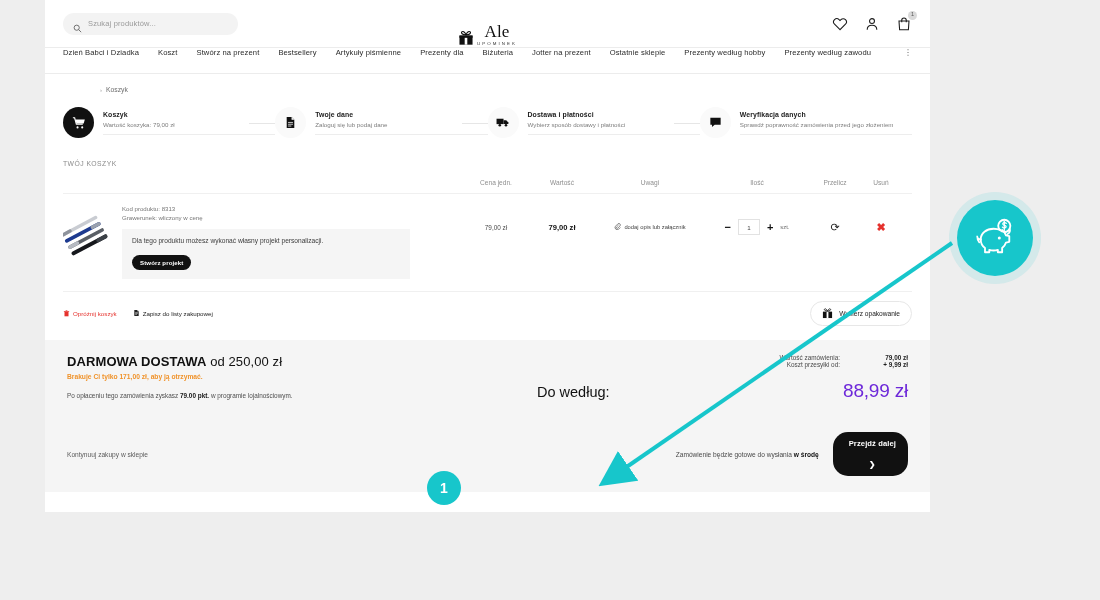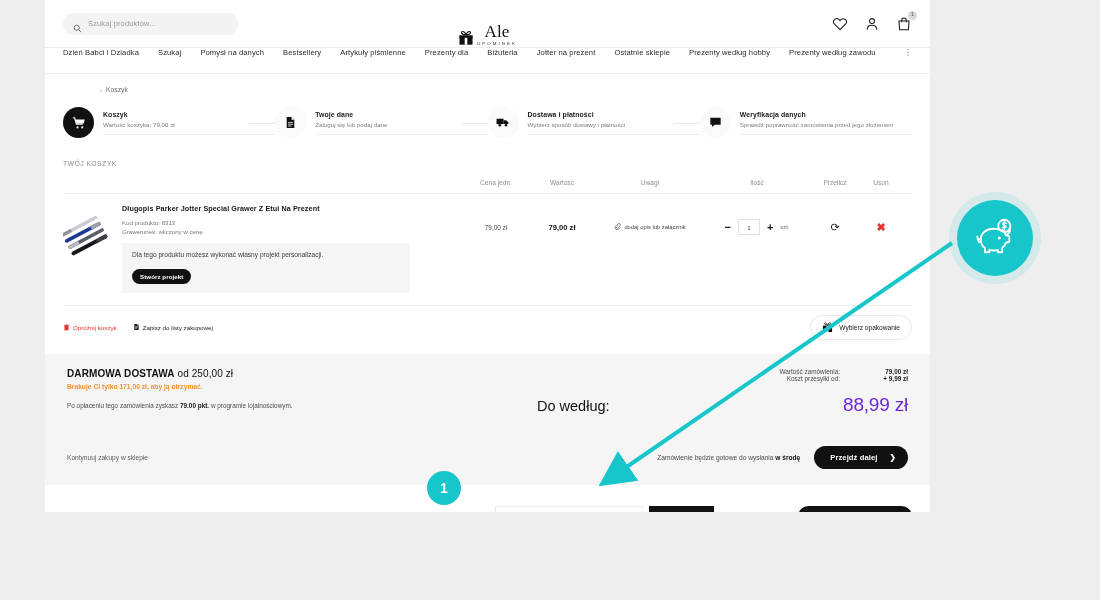--- a/index.html
+++ b/index.html
@@ -317,21 +317,21 @@
 
   
   .summary {
     background: #f5f5f5;
     margin-top: 14px;
     padding: 14px 22px 16px 22px;
     display: flex;
   }
   .sum-left { width: 470px; }
   .free-ship {
-    font-size: 10px;
+    font-size: 13px;
     color: #111;
     letter-spacing: .1px;
   }
   .free-ship b { font-weight: bold; }
   .missing {
     font-size: 6.7px;
     font-weight: bold;
     color: #f0932b;
     margin-top: 4px;
   }
@@ -373,20 +373,21 @@
     background: #111;
     color: #fff;
     border-radius: 15px;
     padding: 7px 12px 7px 16px;
     font-size: 7.6px;
     font-weight: bold;
     display: flex;
     align-items: center;
     gap: 12px;
     letter-spacing: .1px;
+    flex-direction: column;
   }
 
   
   .coupon {
     display: flex;
     align-items: center;
     padding: 16px 18px 0 18px;
     height: 47px;
     box-sizing: border-box;
   }
@@ -518,22 +519,22 @@
       </span>
       <span class="logo-text">
         <span class="logo-main">Ale</span>
         <span class="logo-sub">UPOMINEK</span>
       </span>
     </div>
   </div>
 
   <div class="nav">
     <span class="nav-item">Dzień Babci i Dziadka</span>
-    <span class="nav-item">Szukaj</span>
-    <span class="nav-item">Pomysł na danych</span>
+    <span class="nav-item">Koszt</span>
+    <span class="nav-item">Stwórz na prezent</span>
     <span class="nav-item">Bestsellery</span>
     <span class="nav-item">Artykuły piśmienne</span>
     <span class="nav-item">Prezenty dla</span>
     <span class="nav-item">Biżuteria</span>
     <span class="nav-item">Jotter na prezent</span>
     <span class="nav-item">Ostatnie sklepie</span>
     <span class="nav-item">Prezenty według hobby</span>
     <span class="nav-item">Prezenty według zawodu</span>
     <span class="nav-more">⋮</span>
   </div>
@@ -631,21 +632,20 @@
             <rect x="2" y="17" width="40" height="3.6" rx="1.8" fill="#1d3a8f"></rect>
             <rect x="31" y="17" width="11" height="3.6" rx="1.8" fill="#9aa1ad"></rect>
             <rect x="2" y="24" width="40" height="3.6" rx="1.8" fill="#5a5f66"></rect>
             <rect x="2" y="24" width="12" height="3.6" rx="1.8" fill="#b6bac1"></rect>
             <rect x="2" y="31" width="40" height="4" rx="2" fill="#16181c"></rect>
             <rect x="30" y="31" width="12" height="4" rx="2" fill="#3c4147"></rect>
           </g>
         </svg>
       </div>
       <div class="prod-info">
-        <div class="prod-name">Długopis Parker Jotter Special Grawer Z Etui Na Prezent</div>
         <div class="prod-meta">Kod produktu: 8313</div>
         <div class="prod-meta">Grawerunek: wliczony w cenę</div>
         <div class="personal-box">
           <div class="personal-text">Dla tego produktu możesz wykonać własny projekt personalizacji.</div>
           <span class="btn-dark-sm">Stwórz projekt</span>
         </div>
       </div>
     </div>
 
     <div class="col-price cell-mid">

